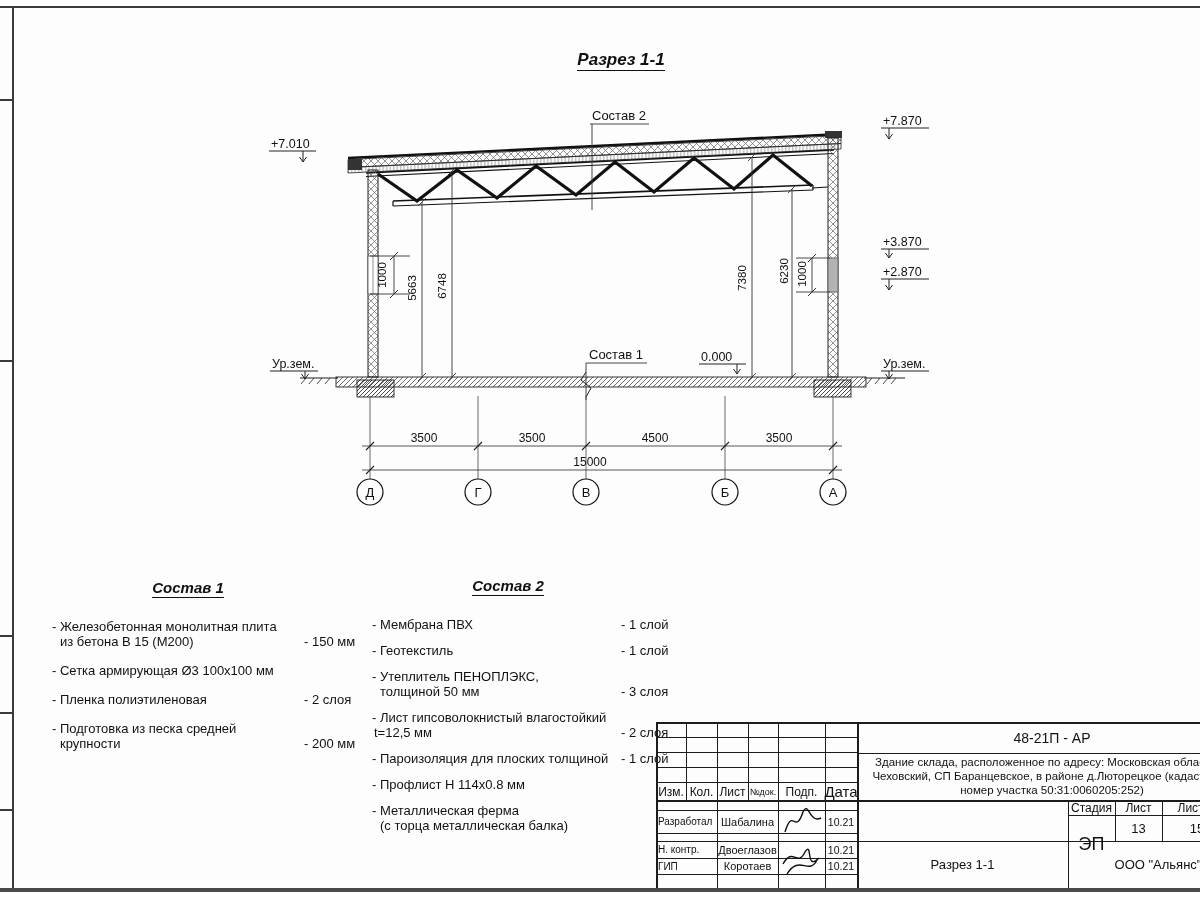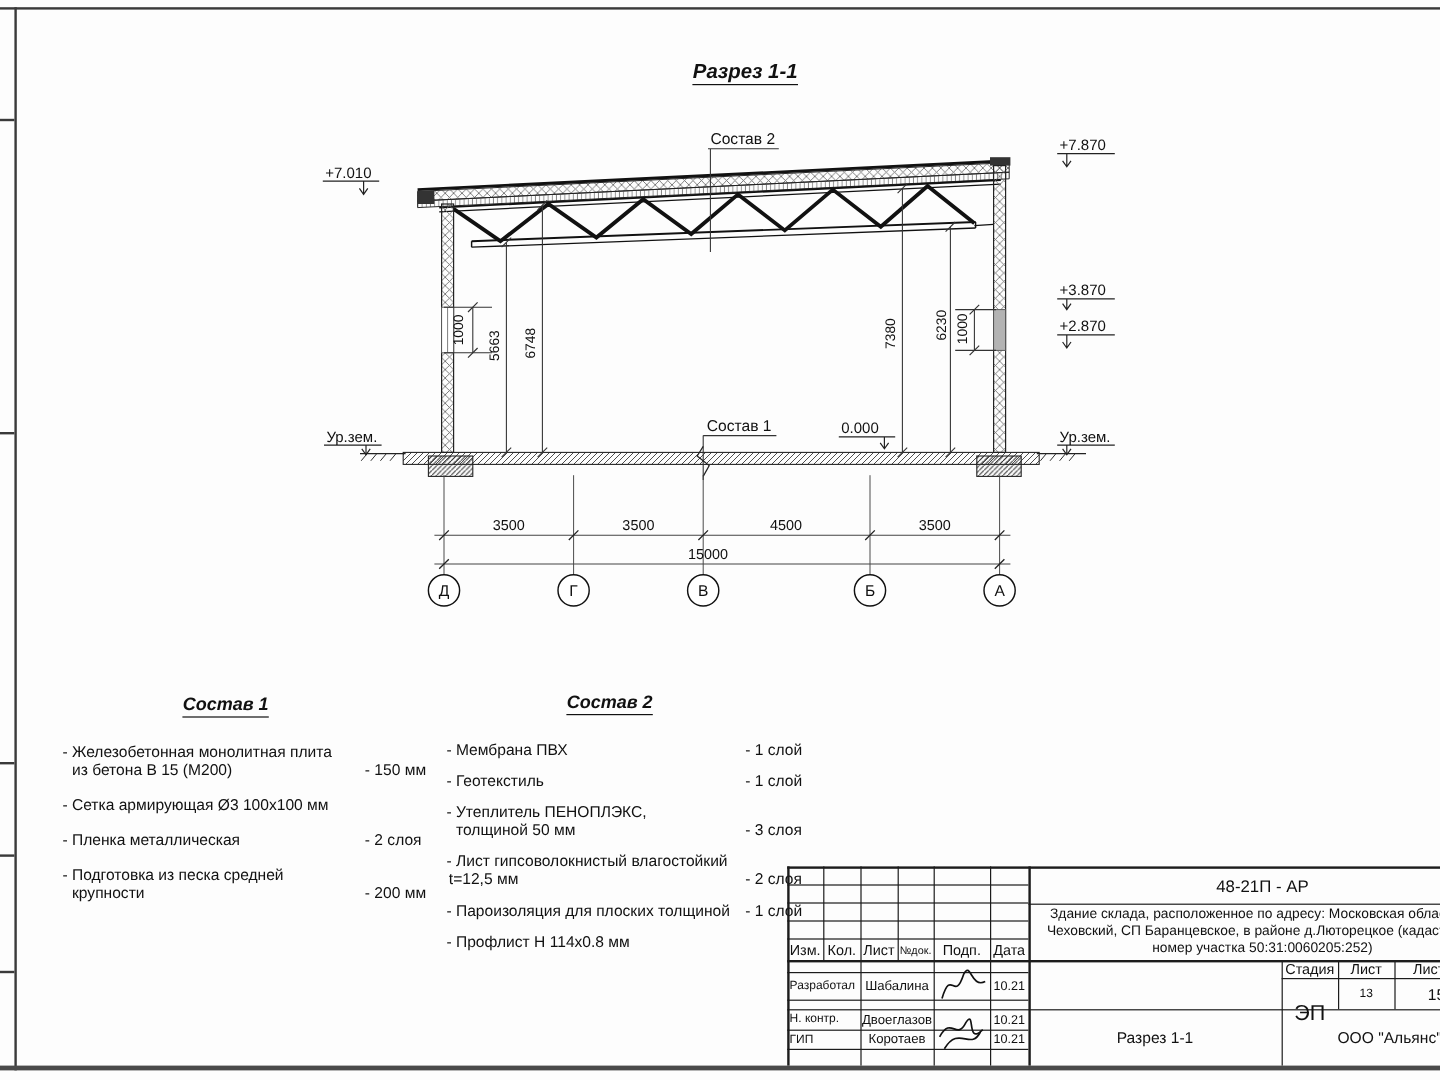--- a/index.html
+++ b/index.html
@@ -186,21 +186,21 @@
   <div class="comp-title"><span>Состав 1</span></div>
   <div class="comp-item">
     <span>- Железобетонная  монолитная плита</span>
     <span class="l2">из бетона В 15 (М200)</span>
     <span class="val">- 150 мм</span>
   </div>
   <div class="comp-item">
     <span>- Сетка армирующая Ø3 100х100 мм</span>
   </div>
   <div class="comp-item">
-    <span>- Пленка металлическая</span>
+    <span>- Пленка полиэтиленовая</span>
     <span class="val">-  2 слоя</span>
   </div>
   <div class="comp-item">
     <span>- Подготовка из песка средней</span>
     <span class="l2">крупности</span>
     <span class="val">- 200 мм</span>
   </div>
 </div>
 
 <div id="sostav2" class="comp" style="left:348px;top:578px;width:320px">
@@ -222,20 +222,24 @@
     <span>- Лист гипсоволокнистый влагостойкий</span>
     <span class="l2" style="margin-left:2px">t=12,5 мм</span>
     <span class="val">- 2 слоя</span>
   </div>
   <div class="comp-item">
     <span>- Пароизоляция для плоских толщиной</span>
     <span class="val">- 1 слой</span>
   </div>
   <div class="comp-item">
     <span>- Профлист Н 114х0.8 мм</span>
+  </div>
+  <div class="comp-item">
+    <span>- Металлическая ферма</span>
+    <span class="l2">(с торца металлическая балка)</span>
   </div>
 </div>
 
 <div id="tb" class="abs">
 
   <div class="vl th" style="left:0;top:0;height:166px"></div>
   <div class="vl" style="left:30px;top:0;height:78px"></div>
   <div class="vl" style="left:61px;top:0;height:166px"></div>
   <div class="vl" style="left:92px;top:0;height:78px"></div>
   <div class="vl" style="left:122px;top:0;height:166px"></div>
@@ -256,21 +260,21 @@
   <div class="hl" style="left:412px;top:93px;width:148px"></div>
   <div class="hl" style="left:0;top:119px;width:560px"></div>
   <div class="hl" style="left:0;top:136px;width:201px"></div>
   <div class="hl" style="left:0;top:152px;width:201px"></div>
 
   <div class="tbt" style="left:0;top:61px;width:30px;height:17px;font-size:12px">Изм.</div>
   <div class="tbt" style="left:30px;top:61px;width:31px;height:17px;font-size:12px">Кол.</div>
   <div class="tbt" style="left:61px;top:61px;width:31px;height:17px;font-size:12px">Лист</div>
   <div class="tbt" style="left:92px;top:61px;width:30px;height:17px;font-size:9px">№док.</div>
   <div class="tbt" style="left:122px;top:61px;width:47px;height:17px;font-size:12px">Подп.</div>
-  <div class="tbt" style="left:169px;top:61px;width:32px;height:17px;font-size:12px">Дата</div>
+  <div class="tbt" style="left:169px;top:61px;width:32px;height:17px;font-size:15px">Дата</div>
 
   <div class="tbt" style="left:2px;top:89px;width:59px;height:21px;font-size:10px;justify-content:flex-start">Разработал</div>
   <div class="tbt" style="left:61px;top:89px;width:61px;height:21px;font-size:11px">Шабалина</div>
   <div class="tbt" style="left:169px;top:89px;width:32px;height:21px;font-size:10.5px">10.21</div>
   <div class="tbt" style="left:2px;top:119px;width:59px;height:17px;font-size:10px;justify-content:flex-start">Н. контр.</div>
   <div class="tbt" style="left:61px;top:119px;width:61px;height:17px;font-size:11px">Двоеглазов</div>
   <div class="tbt" style="left:169px;top:119px;width:32px;height:17px;font-size:10.5px">10.21</div>
   <div class="tbt" style="left:2px;top:136px;width:59px;height:16px;font-size:10px;justify-content:flex-start">ГИП</div>
   <div class="tbt" style="left:61px;top:136px;width:61px;height:16px;font-size:11px">Коротаев</div>
   <div class="tbt" style="left:169px;top:136px;width:32px;height:16px;font-size:10.5px">10.21</div>
@@ -283,17 +287,17 @@
   <div class="tbt" style="left:201px;top:2px;width:390px;height:28px;font-size:14px">48-21П - АР</div>
   <div class="tbt" style="left:216px;top:33px;width:360px;height:44px;font-size:11.5px;line-height:14px;display:block">
     <div>Здание склада, расположенное по адресу: Московская область, р</div>
     <div>Чеховский, СП Баранцевское, в районе д.Люторецкое  (кадастровы</div>
     <div>номер участка 50:31:0060205:252)</div>
   </div>
   <div class="tbt" style="left:412px;top:78px;width:47px;height:15px;font-size:12px">Стадия</div>
   <div class="tbt" style="left:459px;top:78px;width:47px;height:15px;font-size:12px">Лист</div>
   <div class="tbt" style="left:506px;top:78px;width:70px;height:15px;font-size:12px">Листов</div>
   <div class="tbt" style="left:412px;top:109px;width:47px;height:26px;font-size:18px">ЭП</div>
-  <div class="tbt" style="left:459px;top:93px;width:47px;height:26px;font-size:10px">13</div>
+  <div class="tbt" style="left:459px;top:93px;width:47px;height:26px;font-size:13px">13</div>
   <div class="tbt" style="left:506px;top:93px;width:70px;height:26px;font-size:13px">15</div>
   <div class="tbt" style="left:201px;top:119px;width:211px;height:47px;font-size:13px">Разрез 1-1</div>
   <div class="tbt" style="left:412px;top:119px;width:180px;height:47px;font-size:13px">ООО "Альянс"</div>
 </div>
 
 </body></html>

